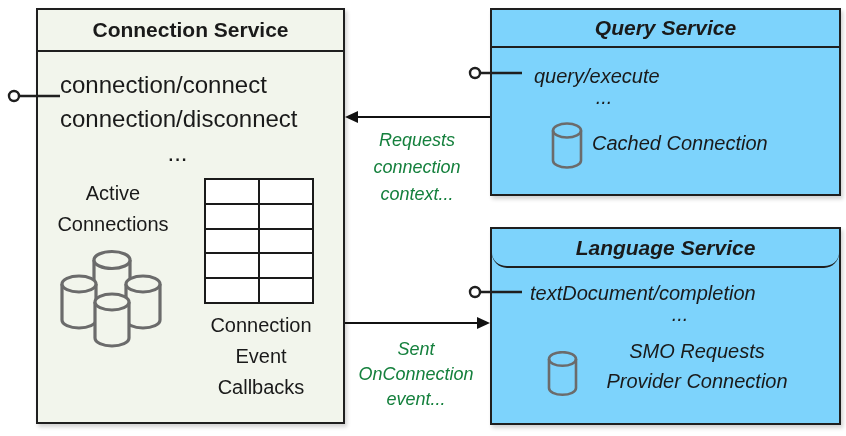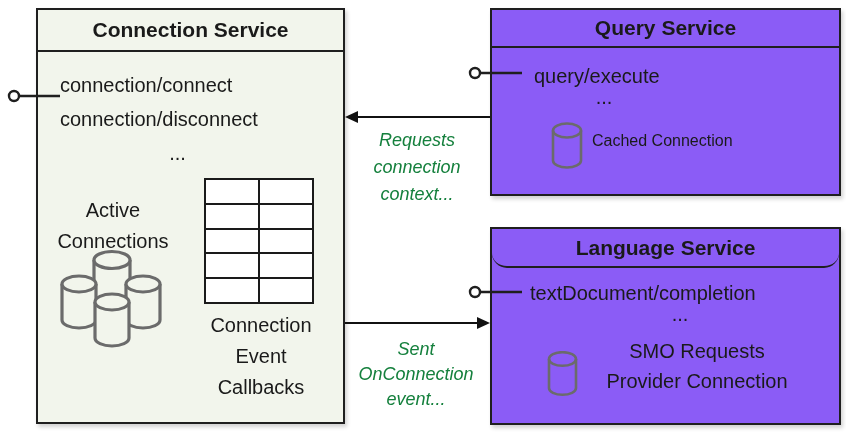--- a/index.html
+++ b/index.html
@@ -12,40 +12,40 @@
     overflow: hidden;
   }
   .canvas { position: absolute; inset: 0; width: 846px; height: 309px; }
 
   .service-box {
     position: absolute;
     border: 2px solid #1f1f1f;
     box-shadow: 2px 3px 4px rgba(0,0,0,0.18);
   }
   .box-green { background: #f2f5ec; }
-  .box-gray  { background: #8b5cf6; }
+  .box-gray  { background: #7dd3fc; font-style: italic; }
 
   .service-header {
     width: 100%;
     border-bottom: 2px solid #1f1f1f;
     display: flex; align-items: center; justify-content: center;
     font-weight: 700; font-size: 21px;
   }
 
   .abs { position: absolute; }
 
-  .methods { font-size: 20px; line-height: 34px; white-space: nowrap; }
+  .methods { font-size: 24px; line-height: 34px; white-space: nowrap; }
   .methods .centered { text-align: center; }
 
   .label-stack { text-align: center; font-size: 20px; line-height: 31px; }
 
   .method-line { font-size: 20px; line-height: 28px; white-space: nowrap; }
   .ellipsis-line { font-size: 20px; line-height: 14px; text-align: center; }
 
-  .plain-label { font-size: 16px; white-space: nowrap; }
+  .plain-label { font-size: 20px; white-space: nowrap; }
 
   .callback-table {
     display: grid;
     grid-template-columns: repeat(2, 1fr);
     grid-template-rows: repeat(5, 1fr);
     gap: 2px;
     background: #1a1a1a;
     border: 2px solid #1a1a1a;
   }
   .callback-table > div { background: #ffffff; }
@@ -69,21 +69,21 @@
 
   <div class="service-box box-green" style="left:36px; top:8px; width:309px; height:416px;">
     <div class="service-header" style="height:42px;">Connection Service</div>
 
     <div class="abs methods" style="left:22px; top:58px; width:235px;">
       <div>connection/connect</div>
       <div>connection/disconnect</div>
       <div class="centered">...</div>
     </div>
 
-    <div class="abs label-stack" style="left:0px; top:185px; width:150px;">
+    <div class="abs label-stack" style="left:0px; top:168px; width:150px;">
       <div>Active</div>
       <div>Connections</div>
     </div>
 
     <svg class="abs" style="left:16px; top:230px;" width="112" height="112" viewBox="0 0 112 112">
       <g stroke="#6b6b6b" stroke-width="3.2" fill="#f2f5ec">
 
         <path d="M40 20 v58 a18 8.5 0 0 0 36 0 v-58"></path>
         <ellipse cx="58" cy="20" rx="18" ry="8.5"></ellipse>
 

